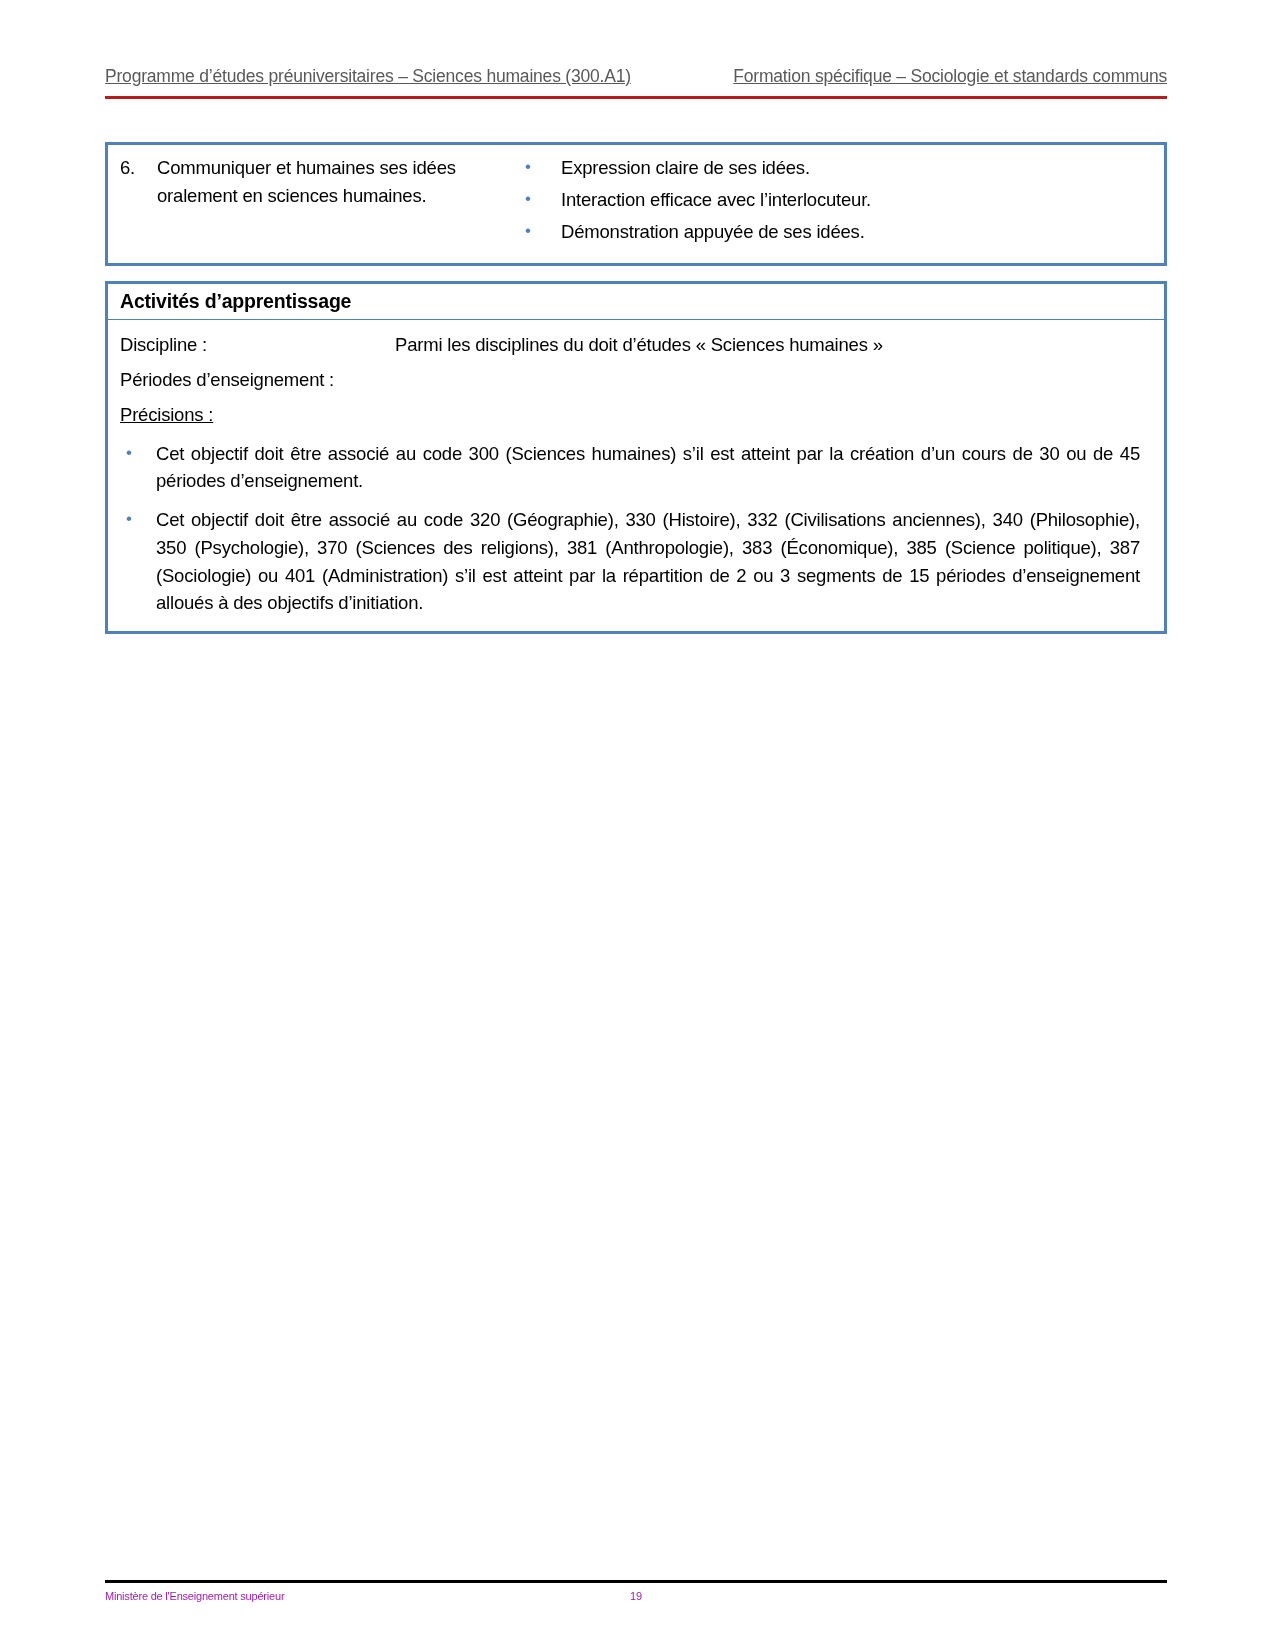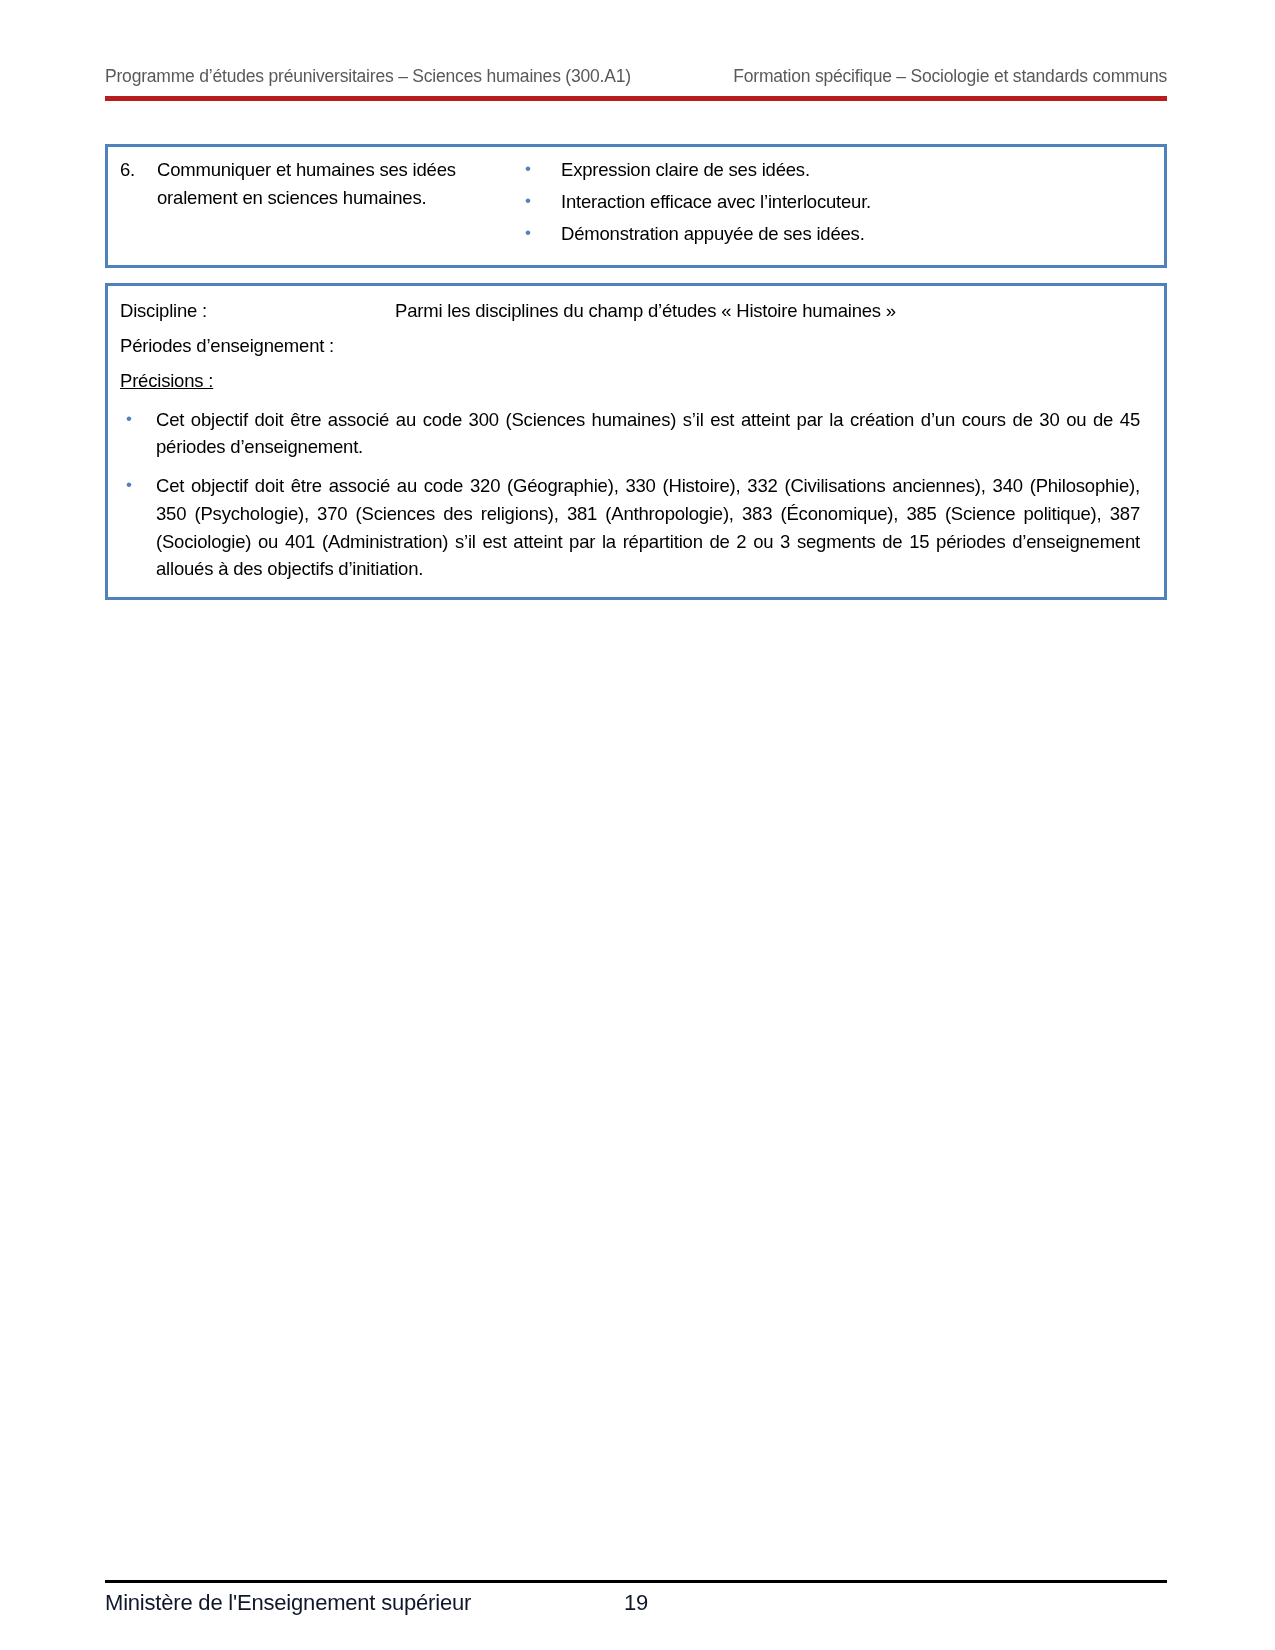--- a/index.html
+++ b/index.html
@@ -20,24 +20,25 @@
     width: 1062px;
   }
 
   
   .page-header {
     display: flex;
     justify-content: space-between;
     align-items: baseline;
     margin-top: 66px;
     padding-bottom: 9px;
-    border-bottom: 5px solid #b91c1c;
+    border-bottom: 3px solid #b91c1c;
     font-size: 17.5px;
     letter-spacing: -0.2px;
     color: #595959;
+    text-decoration: underline;
   }
 
   
   .objective-box {
     margin-top: 43px;
     border: 3px solid #4F81BD;
     display: grid;
     grid-template-columns: 405px 1fr;
     padding: 9px 10px 14px 12px;
     min-height: 98px;
@@ -92,23 +93,23 @@
   
   .page-footer {
     position: absolute;
     left: 105px;
     top: 1580px;
     width: 1062px;
     border-top: 3px solid #000000;
     padding-top: 7px;
     display: flex;
     align-items: baseline;
-    font-size: 22px;
+    font-size: 11px;
     letter-spacing: -0.2px;
-    color: #0f172a;
+    color: #a21caf;
   }
   .footer-left { flex: 1; text-align: left; }
   .footer-page { flex: 0 0 auto; }
   .footer-spacer { flex: 1; }
 </style>
 </head>
 <body>
 
 <div class="page">
   <div class="content">
@@ -133,25 +134,26 @@
           <span>Interaction efficace avec l’interlocuteur.</span>
         </li>
         <li>
           <span class="blt">•</span>
           <span>Démonstration appuyée de ses idées.</span>
         </li>
       </ul>
     </section>
 
     <section class="activities-box">
+      <div class="act-title">Activités d’apprentissage</div>
       <div class="act-body">
 
         <div class="field-row">
           <span class="field-label">Discipline :</span>
-          <span class="field-value">Parmi les disciplines du champ d’études « Histoire humaines »</span>
+          <span class="field-value">Parmi les disciplines du doit d’études « Sciences humaines »</span>
         </div>
 
         <div class="field-row">
           <span class="field-label">Périodes d’enseignement :</span>
         </div>
 
         <div class="field-row precisions-label">
           <span>Précisions :</span>
         </div>
 

